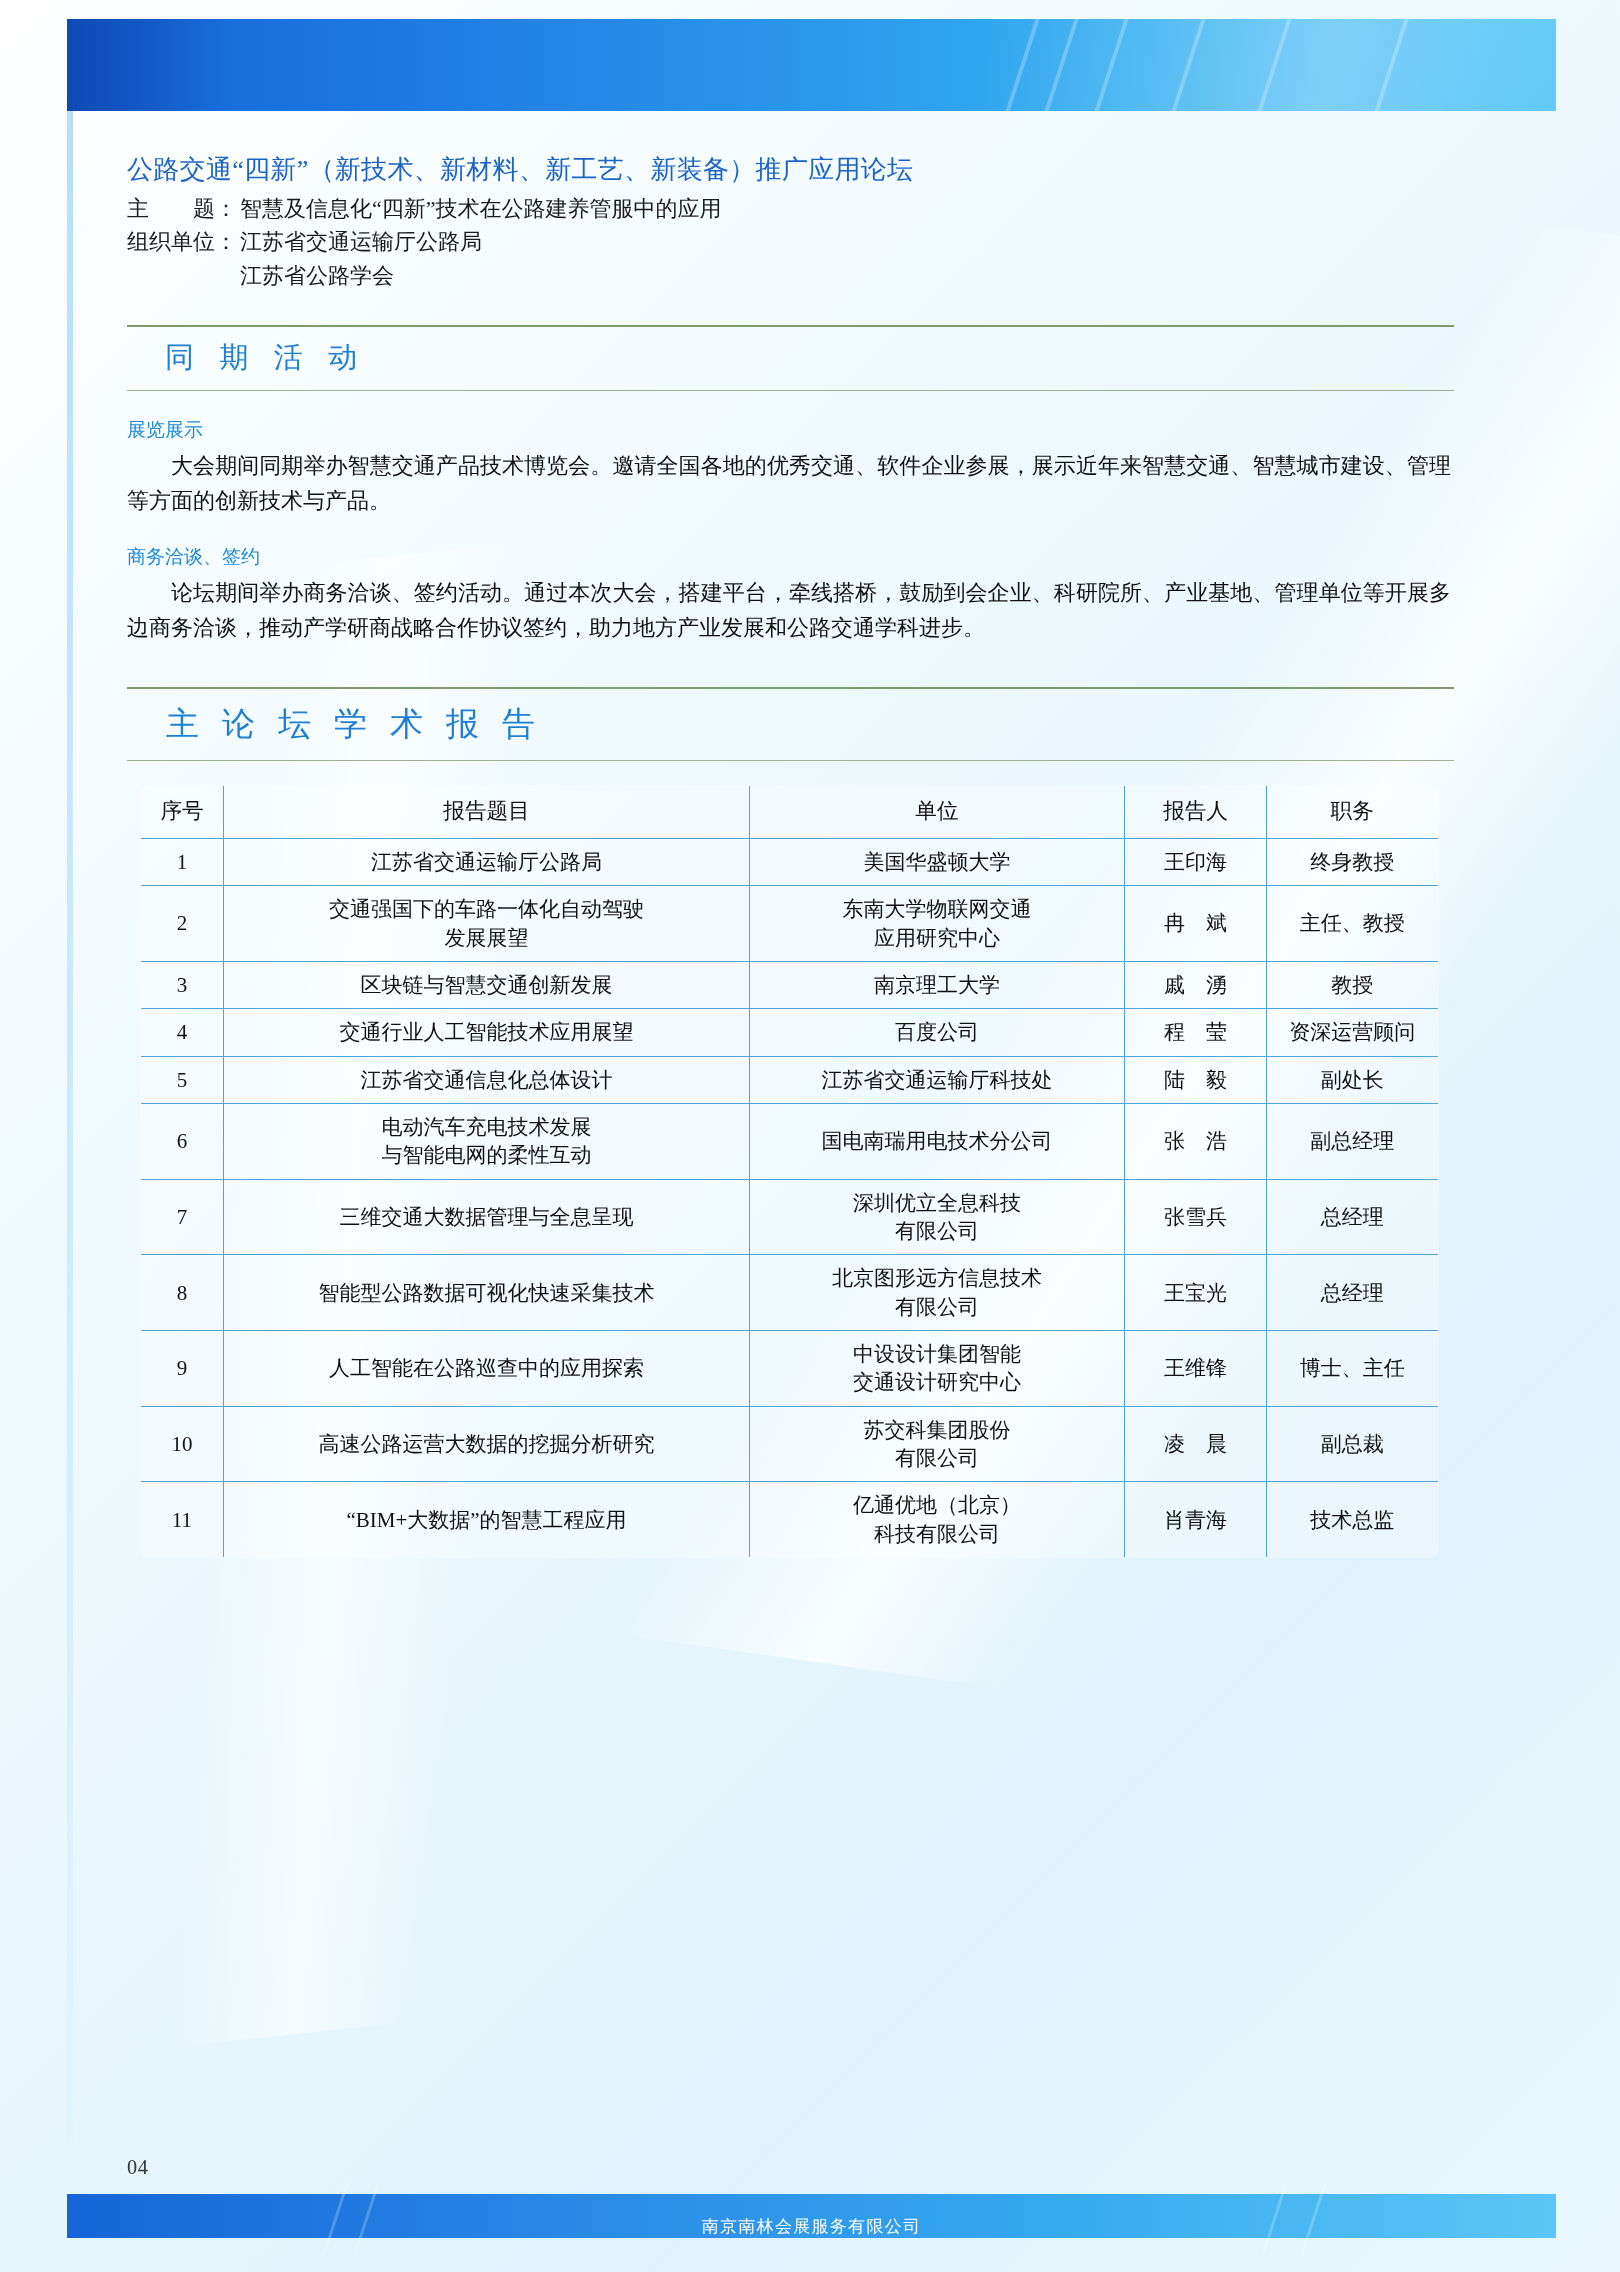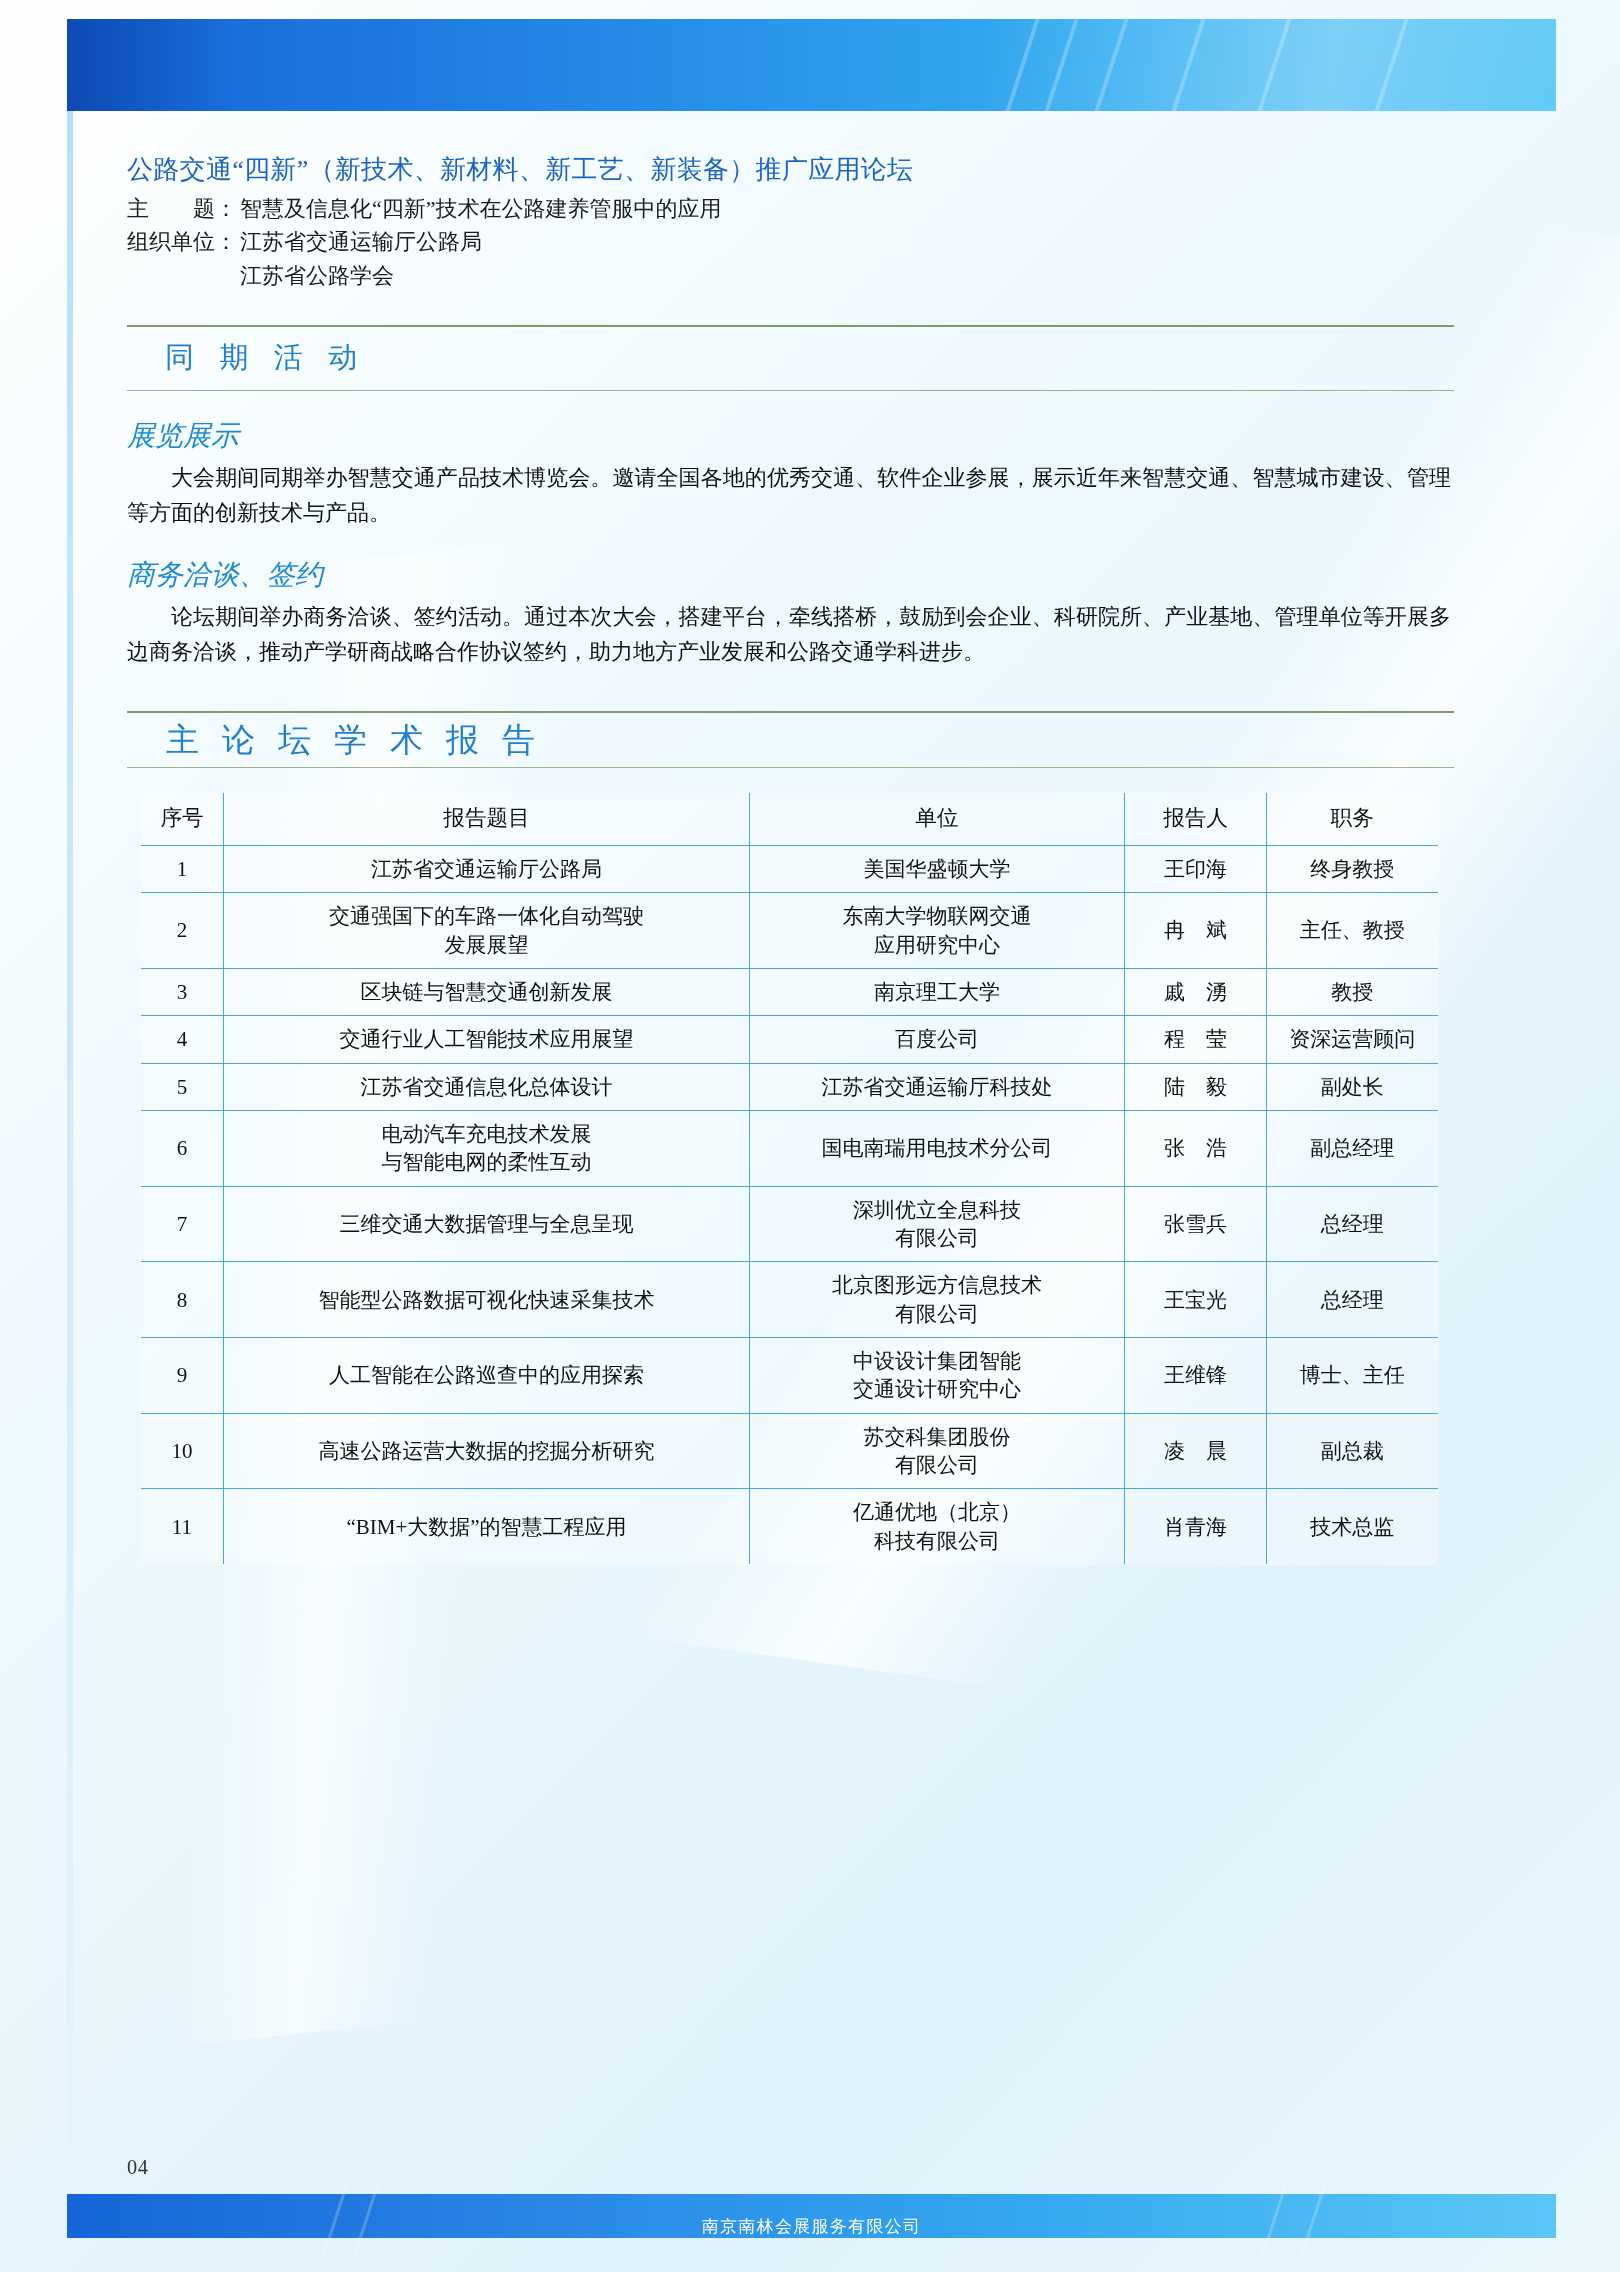--- a/index.html
+++ b/index.html
@@ -143,28 +143,27 @@
     color: #1f7fd0;
     font-size: 29px;
     font-weight: normal;
     letter-spacing: 25.4px;
   }
   .sec-head.big .txt {
     left: 39px;
     font-size: 33px;
     letter-spacing: 23px;
   }
-  .sec-head.big { height: 57px; margin-top: 42px; }
+  .sec-head.big { height: 74px; margin-top: 42px; }
 
   .sub-head {
     color: #1b8ad6;
-    font-size: 28px;
+    font-size: 19px;
     margin-top: 25.4px;
     margin-bottom: 5.1px;
-    font-style: italic;
   }
   .para {
     color: #111;
     font-size: 22px;
     line-height: 1.6;
     text-align: justify;
     width: 1324px;
     text-indent: 44px;
   }
 

